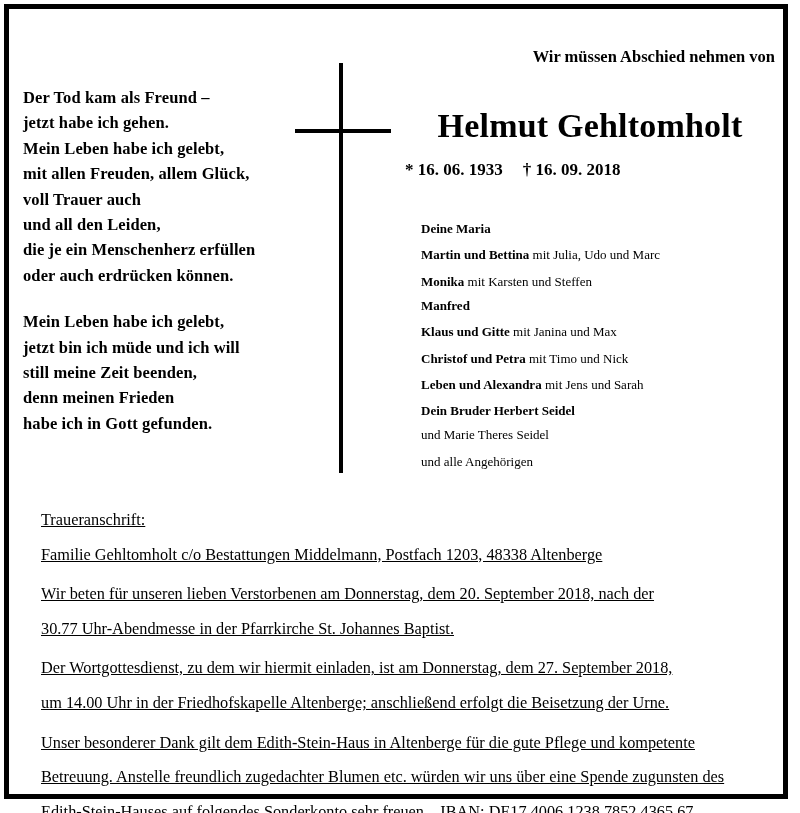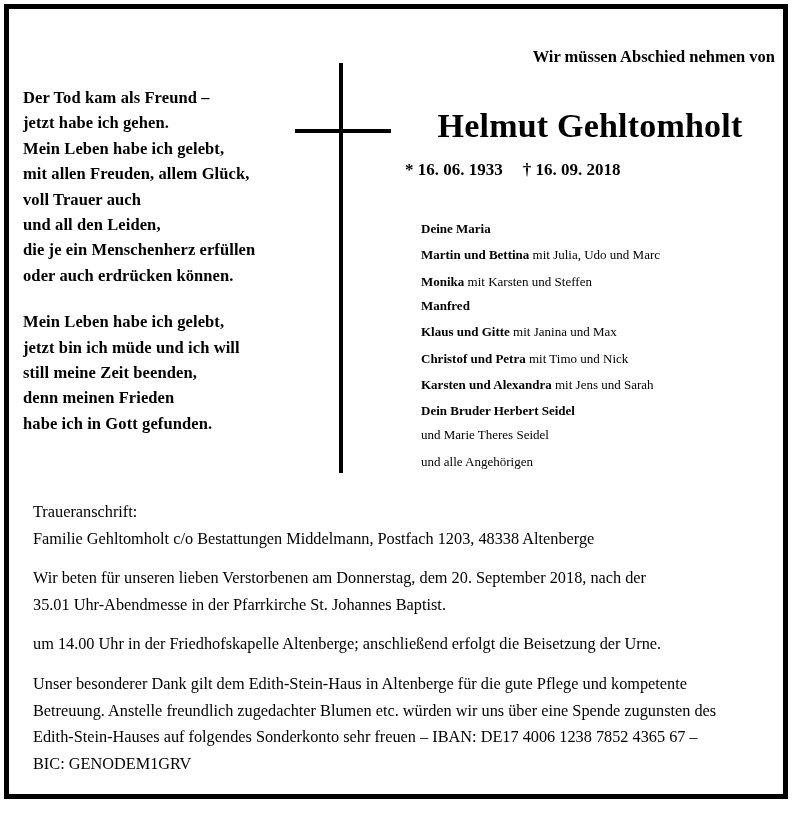--- a/index.html
+++ b/index.html
@@ -141,21 +141,22 @@
     font-size: 16.3px;
     line-height: 22.6px;
   }
   .bottom .para {
     margin-bottom: 17px;
   }
   .bottom .para:last-child {
     margin-bottom: 0;
   }
   .bottom .para p {
-    margin: 4px;
+    margin: 12px;
+    text-decoration: underline;
   }
   .nowrap {
     white-space: nowrap;
   }
 </style>
 </head>
 <body>
 
 <div class="notice">
   <div class="inner">
@@ -191,39 +192,40 @@
       <span>* 16. 06. 1933</span><span class="date-gap"></span><span>† 16. 09. 2018</span>
     </div>
 
     <div class="mourners">
       <div class="m-line"><b>Deine Maria</b><span class="reg"></span></div>
       <div class="m-line"><b>Martin und Bettina</b><span class="reg"> mit Julia, Udo und Marc</span></div>
       <div class="m-line tight"><b>Monika</b><span class="reg"> mit Karsten und Steffen</span></div>
       <div class="m-line"><b>Manfred</b><span class="reg"></span></div>
       <div class="m-line"><b>Klaus und Gitte</b><span class="reg"> mit Janina und Max</span></div>
       <div class="m-line"><b>Christof und Petra</b><span class="reg"> mit Timo und Nick</span></div>
-      <div class="m-line"><b>Karsten und Alexandra</b><span class="reg"> mit Jens und Sarah</span></div>
+      <div class="m-line"><b>Leben und Alexandra</b><span class="reg"> mit Jens und Sarah</span></div>
       <div class="m-line tight"><b>Dein Bruder Herbert Seidel</b><span class="reg"></span></div>
       <div class="m-line"><b></b><span class="reg">und Marie Theres Seidel</span></div>
       <div class="m-line"><b></b><span class="reg">und alle Angehörigen</span></div>
     </div>
 
     <div class="bottom">
 
       <div class="para">
         <p>Traueranschrift:</p>
         <p>Familie Gehltomholt c/o Bestattungen Middelmann, Postfach 1203, 48338 Altenberge</p>
       </div>
 
       <div class="para">
         <p>Wir beten für unseren lieben Verstorbenen am Donnerstag, dem 20. September 2018, nach der</p>
-        <p>35.01 Uhr-Abendmesse in der Pfarrkirche St. Johannes Baptist.</p>
-      </div>
-
-      <div class="para">
+        <p>30.77 Uhr-Abendmesse in der Pfarrkirche St. Johannes Baptist.</p>
+      </div>
+
+      <div class="para">
+        <p>Der Wortgottesdienst, zu dem wir hiermit einladen, ist am Donnerstag, dem 27. September 2018,</p>
         <p>um 14.00 Uhr in der Friedhofskapelle Altenberge; anschließend erfolgt die Beisetzung der Urne.</p>
       </div>
 
       <div class="para">
         <p>Unser besonderer Dank gilt dem Edith-Stein-Haus in Altenberge für die gute Pflege und kompetente</p>
         <p>Betreuung. Anstelle freundlich zugedachter Blumen etc. würden wir uns über eine Spende zugunsten des</p>
         <p class="nowrap">Edith-Stein-Hauses auf folgendes Sonderkonto sehr freuen  –   IBAN: DE17 4006 1238 7852 4365 67  –</p>
         <p>BIC: GENODEM1GRV</p>
       </div>
 

